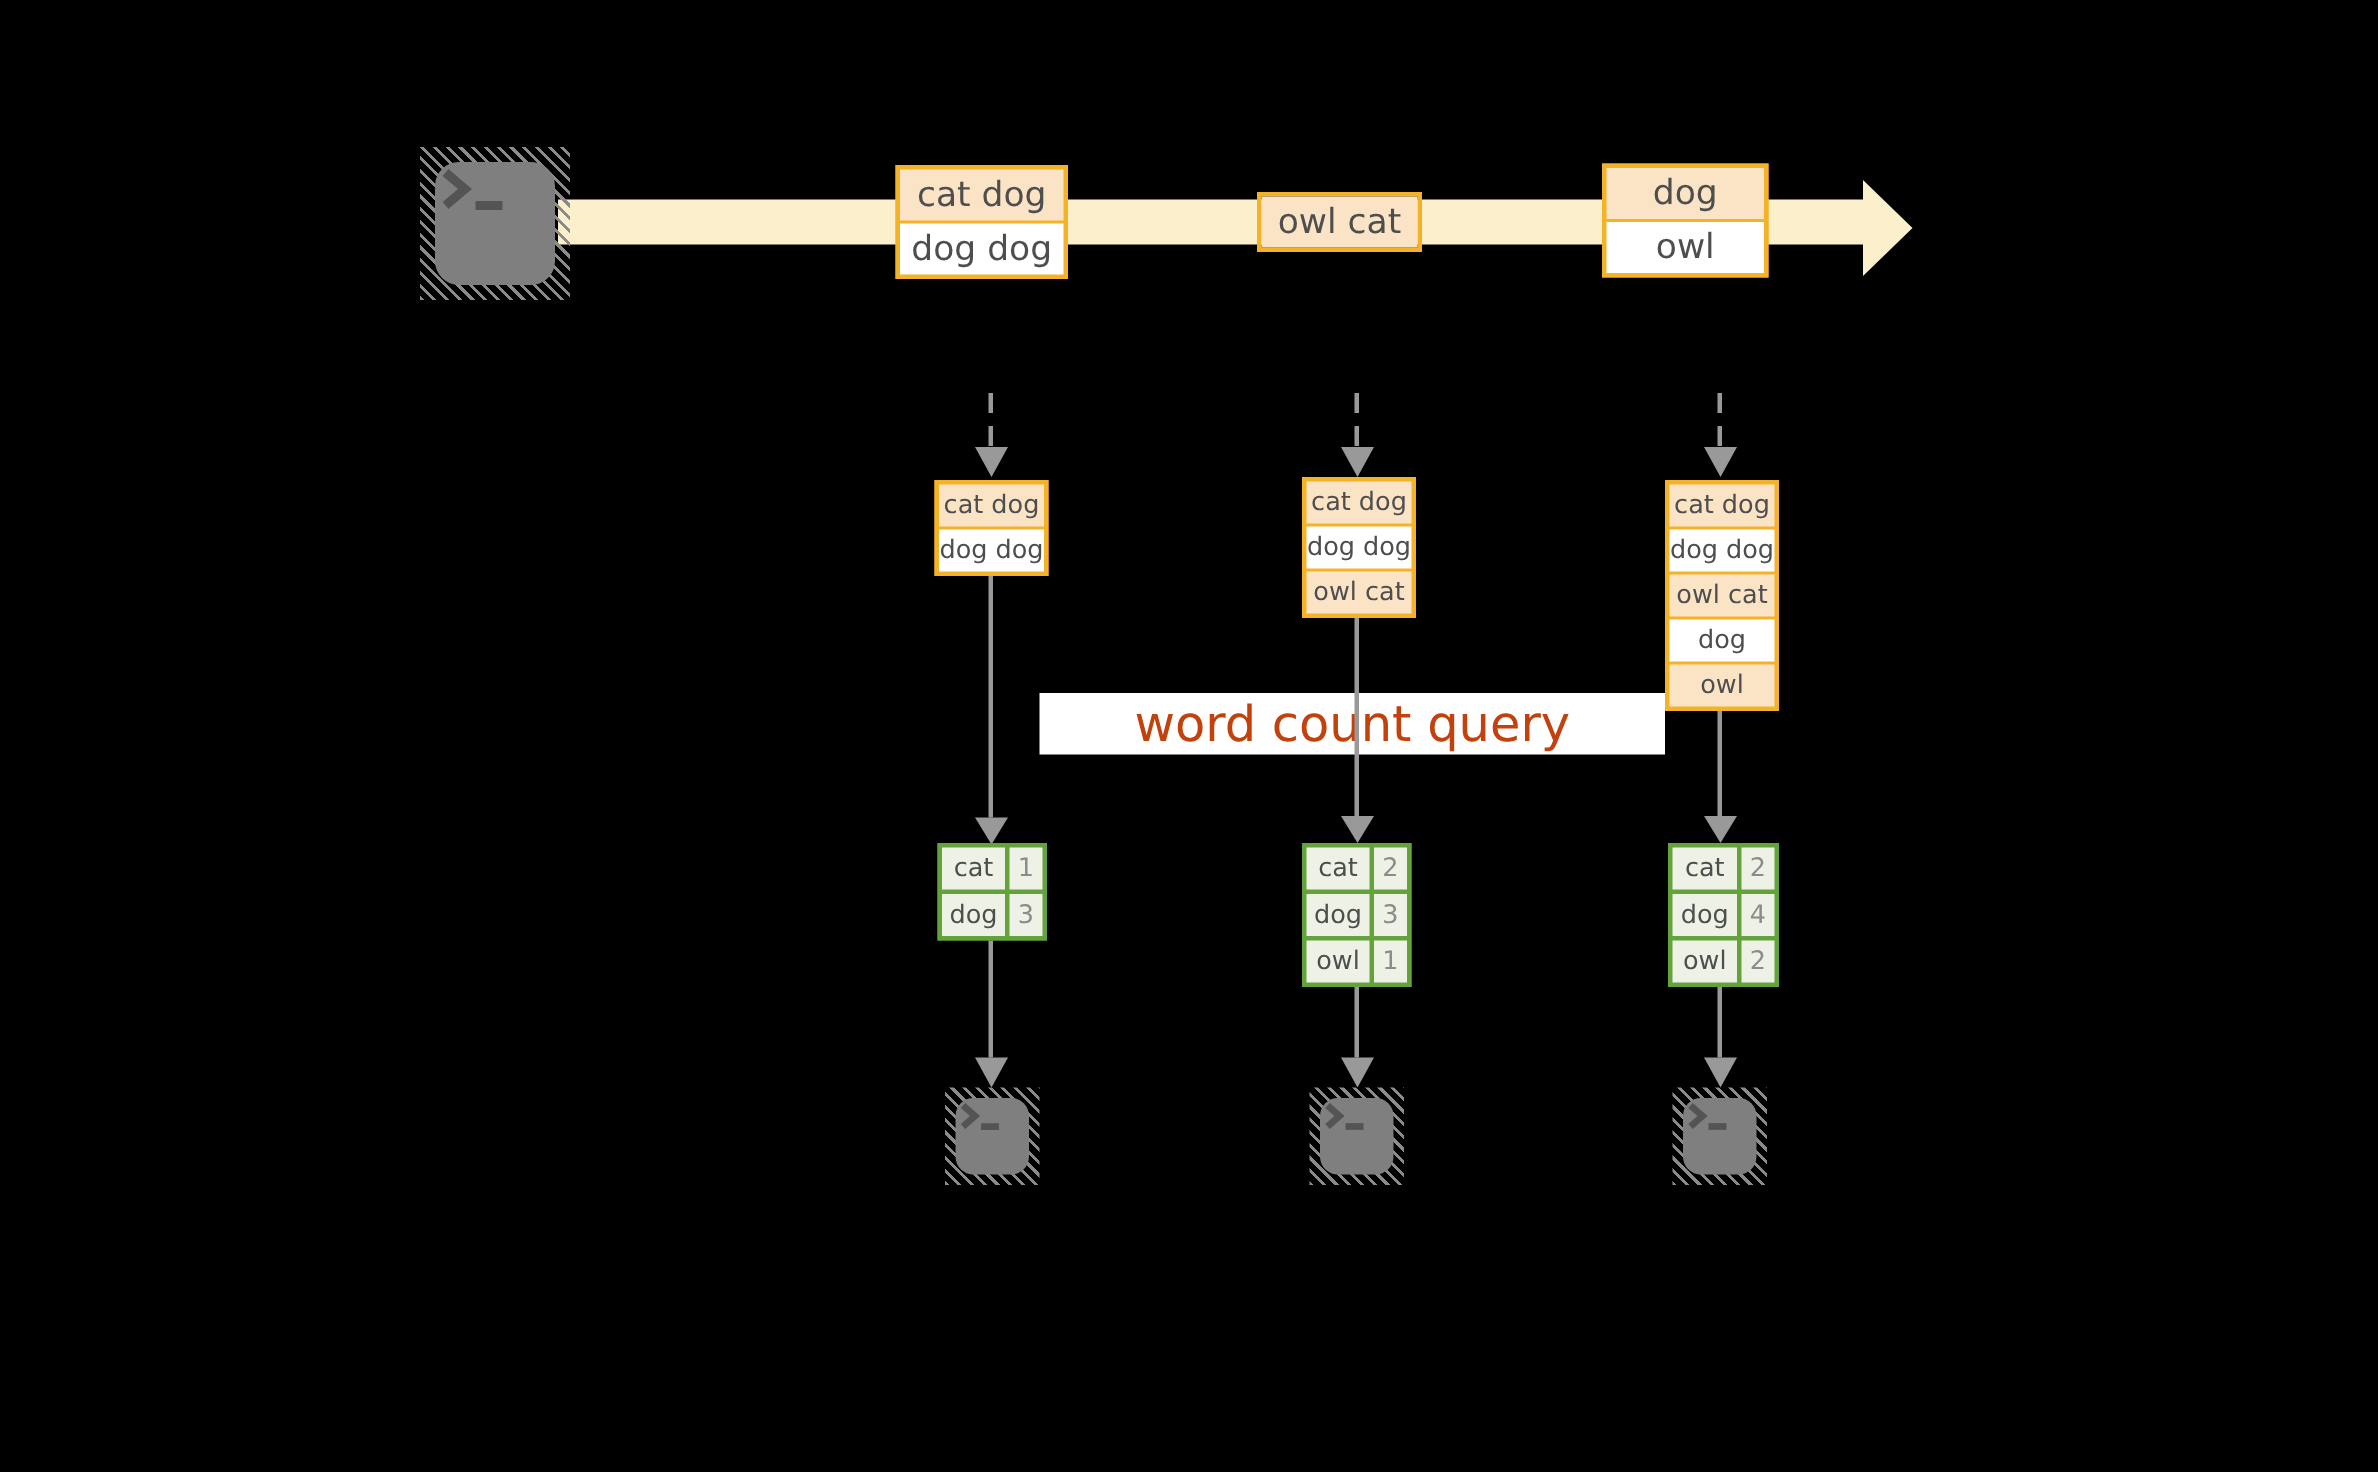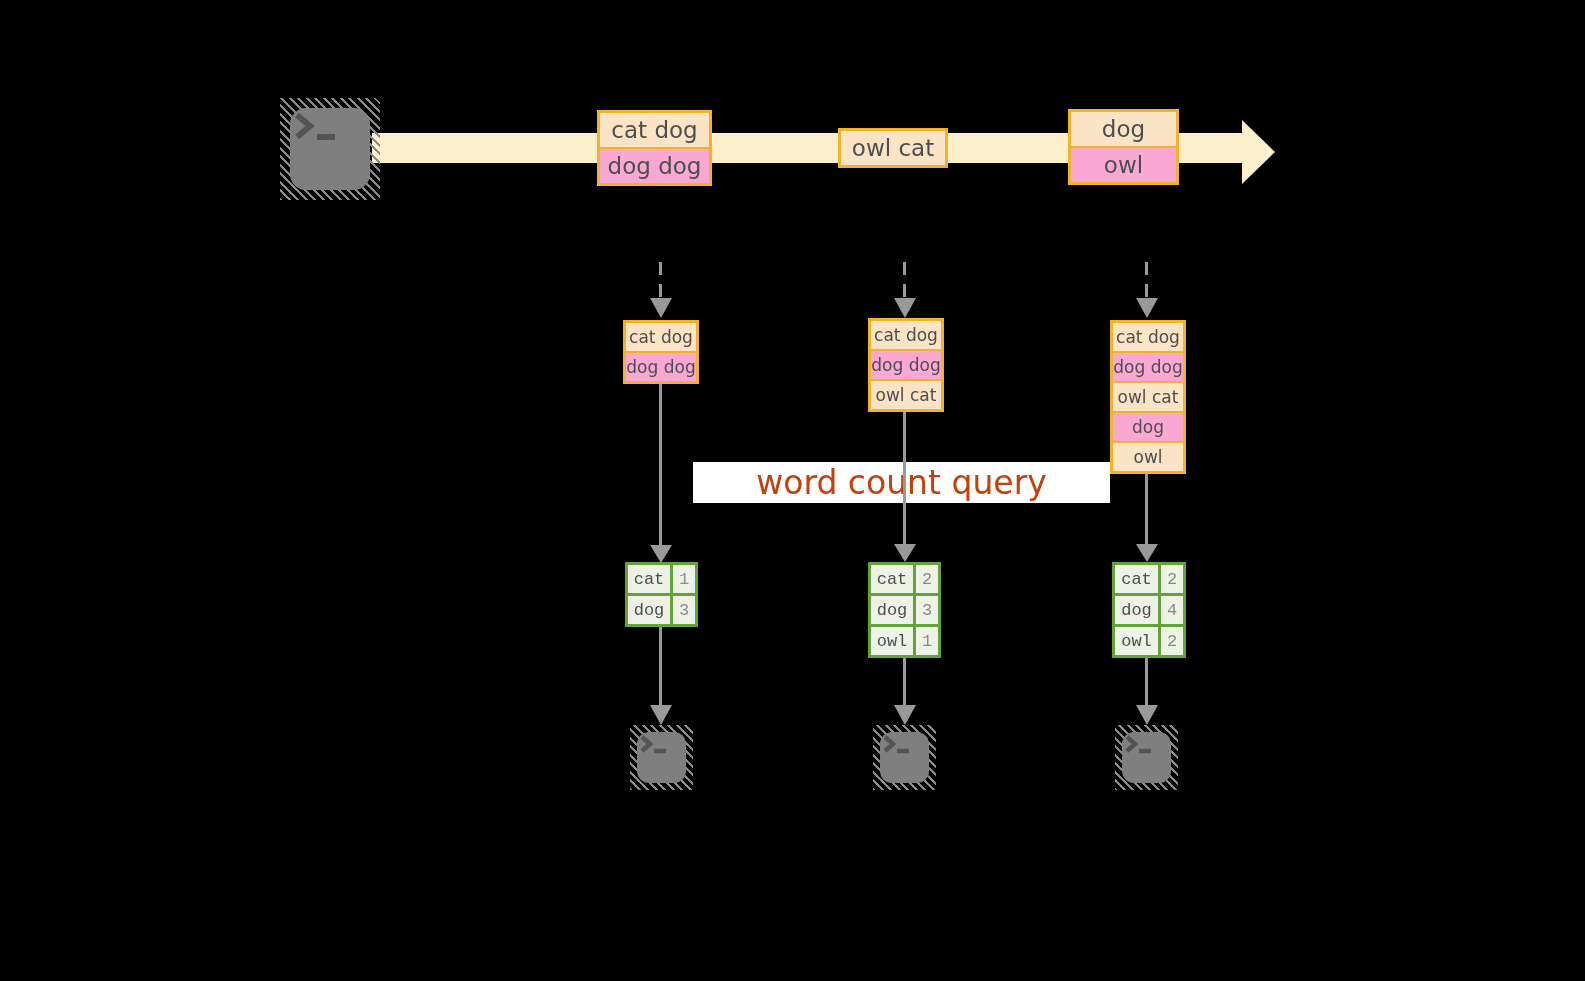--- a/index.html
+++ b/index.html
@@ -19,21 +19,21 @@
   .term.src .inner{inset:10px;}
   .term.snk .inner{inset:7px;border-radius:12px;}
   .term.snk{width:63px;height:65px;top:725px;}
   .term.snk.c1{left:630px;} .term.snk.c2{left:873px;} .term.snk.c3{left:1115px;}
   .prompt{position:absolute;}
   .term.src .prompt{left:13px;top:13px;}
   .term.snk .prompt{left:9px;top:9px;}
   
   .obox{position:absolute;border:3px solid #f3b228;z-index:3;background:#f3b228;}
   .orow{display:flex;align-items:center;justify-content:center;color:#4e4e4e;}
-  .orow.peach{background:#fbe3c5;} .orow.cream{background:#f9a8d4;}
+  .orow.peach{background:#fbe3c5;} .orow.cream{background:#ffffff;}
   .orow + .orow{margin-top:2px;}
   .obox.big .orow{height:34px;font-size:23px;}
   .obox.small .orow{height:28px;font-size:17px;}
   .b1{left:597px;top:110px;width:109px;}
   .b2{left:838px;top:128px;width:104px;}
   .b3{left:1068px;top:109px;width:105px;}
   .a1{left:623px;top:320px;width:70px;}
   .a2{left:868px;top:318px;width:70px;}
   .a3{left:1110px;top:320px;width:70px;}
   
@@ -44,21 +44,21 @@
     border-left:11px solid transparent;border-right:11px solid transparent;border-top:20px solid #999;}
   .vhead.short{border-top-width:18px;}
   
   .qband{position:absolute;left:693px;top:462px;width:417px;height:41px;background:#fff;z-index:1;
     display:flex;align-items:center;justify-content:center;}
   .qband span{font-size:33px;color:#c2410c;letter-spacing:0px;}
   
   .gtab{position:absolute;top:562px;z-index:3;background:#64a23b;border:3px solid #64a23b;
     display:grid;grid-template-columns:42px 22px;gap:3px;grid-auto-rows:28px;}
   .gtab.t1{left:625px;} .gtab.t2{left:868px;} .gtab.t3{left:1112px;grid-template-columns:43px 22px;}
-  .gcell{background:#edf1e6;display:flex;align-items:center;justify-content:center;font-size:17px;font-family:Liberation Mono, monospace;}
+  .gcell{background:#edf1e6;display:flex;align-items:center;justify-content:center;font-size:17px;}
   .gcell.w{color:#4e4e4e;} .gcell.n{color:#8b8b8b;}
 </style>
 </head>
 <body>
 
 <div class="canvas">
 
   <div class="band"></div>
   <div class="band-head"></div>
 

